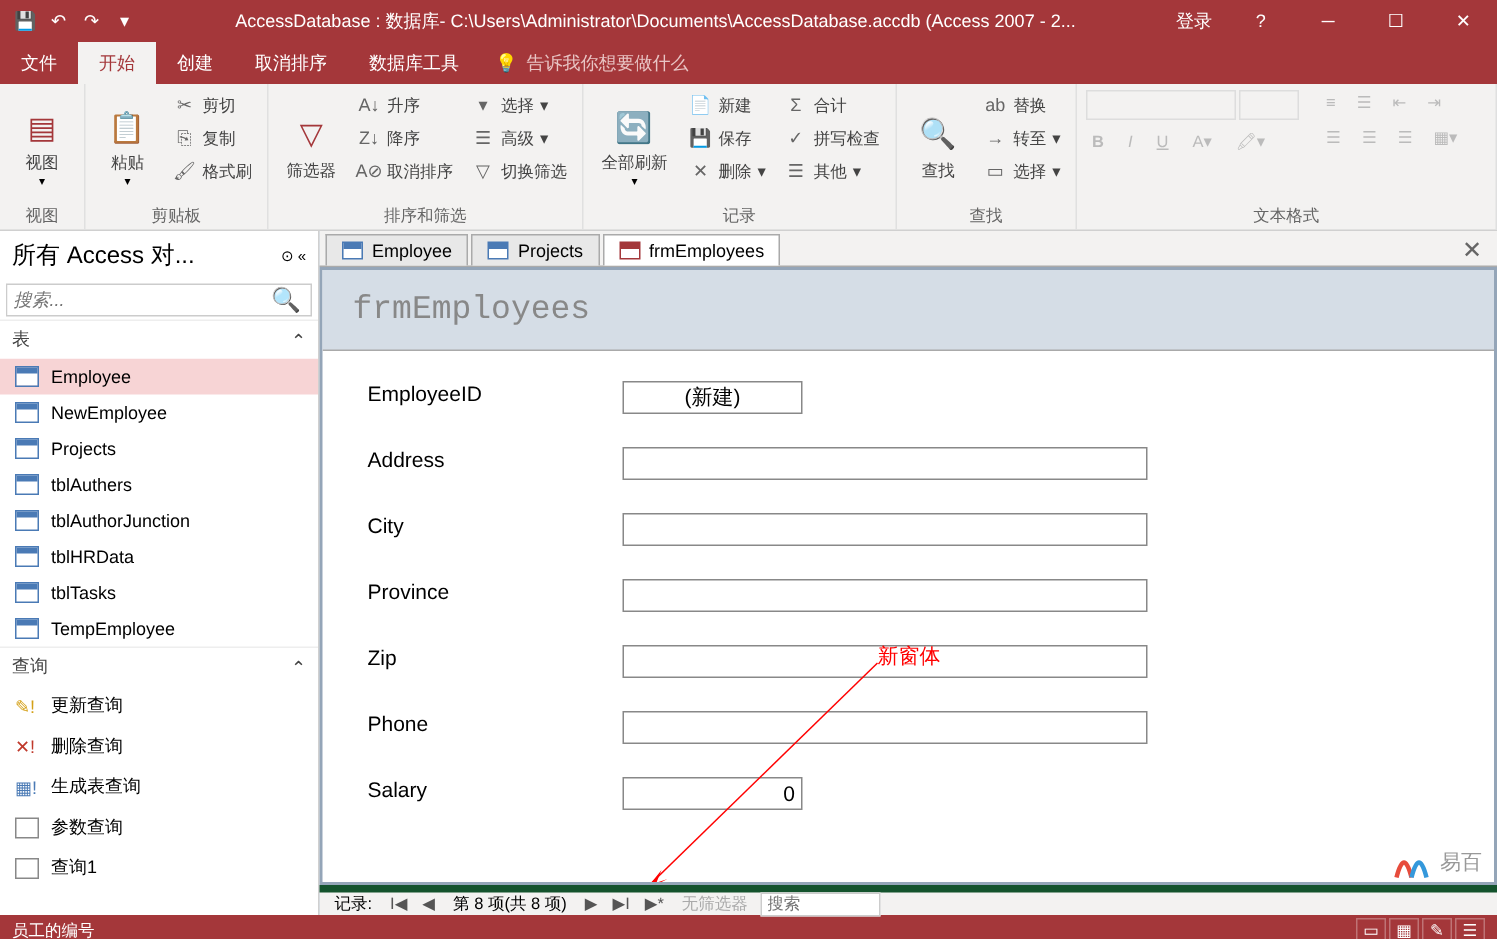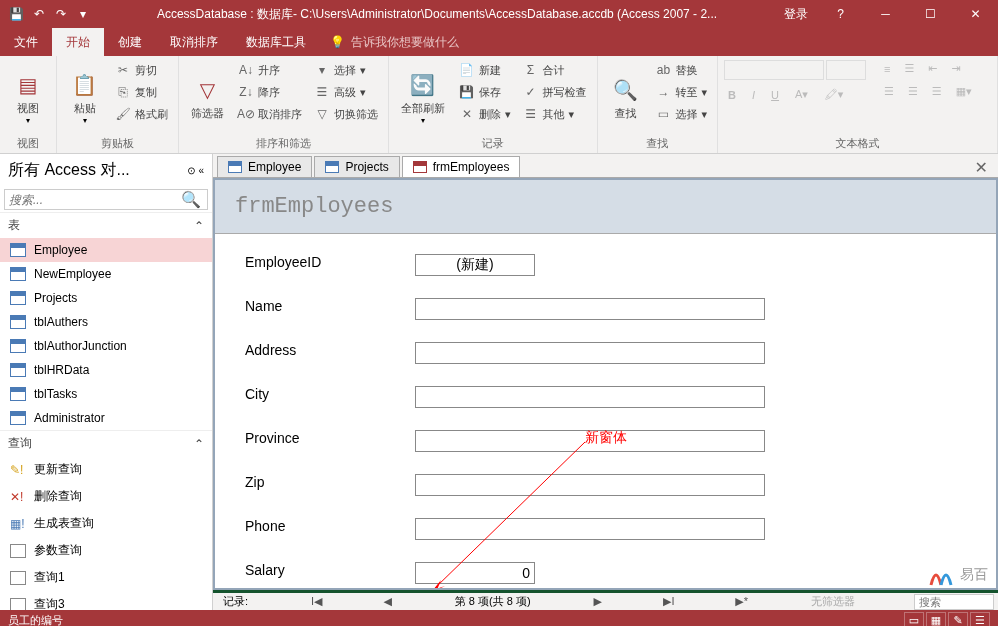--- a/index.html
+++ b/index.html
@@ -59,21 +59,21 @@
 .form-header { background: #d5dde6; padding: 14px 20px; font-family: "Courier New", monospace; font-size: 22px; color: #888; border-bottom: 1px solid #aaa; }
 .form-body { padding: 20px 30px; font-family: "Courier New", monospace; font-size: 14px; }
 .form-row { display: flex; margin-bottom: 22px; }
 .form-row .flabel { width: 170px; }
 .form-row .finput { width: 350px; border: 1px solid #888; height: 22px; padding: 0 4px; display: flex; align-items: center; }
 .form-row .finput.short { width: 120px; text-align: right; justify-content: flex-end; }
 .form-row .finput.new { justify-content: center; background: #fff; }
 
 .annotation { position: absolute; color: #ff0000; font-size: 14px; }
 
-.record-nav { height: 20px; background: #f3f2f1; border-top: 3px solid #14532d; display: flex; align-items: center; font-size: 11px; padding: 0 4px; gap: 2px; justify-content: space-between; }
+.record-nav { height: 20px; background: #f3f2f1; border-top: 5px solid #14532d; display: flex; align-items: center; font-size: 11px; padding: 0 4px; gap: 2px; }
 .record-nav .rn-btn { padding: 0 4px; cursor: pointer; color: #555; }
 .record-nav .rn-text { padding: 0 6px; }
 .record-nav input { border: 1px solid #ccc; padding: 1px 4px; font-size: 11px; width: 80px; }
 
 .status-bar { height: 20px; background: #a4373a; color: #fff; font-size: 11px; display: flex; align-items: center; padding: 0 8px; }
 .status-bar .views { margin-left: auto; display: flex; gap: 2px; }
 .status-bar .views span { width: 20px; height: 16px; border: 1px solid rgba(255,255,255,0.3); display: flex; align-items: center; justify-content: center; cursor: pointer; }
 
 .watermark { position: absolute; right: 10px; bottom: 36px; font-size: 14px; color: #999; display: flex; align-items: center; gap: 4px; }
 .watermark .logo { width: 30px; height: 30px; position: relative; }
@@ -308,21 +308,21 @@
       <div class="nav-item">
           <span class="icon table-icon"></span>
           <span>tblHRData</span>
         </div>
       <div class="nav-item">
           <span class="icon table-icon"></span>
           <span>tblTasks</span>
         </div>
       <div class="nav-item">
           <span class="icon table-icon"></span>
-          <span>Administrator</span>
+          <span>TempEmployee</span>
         </div>
       <div class="nav-section">
         <span>查询</span>
         <span>⌃</span>
       </div>
       <div class="nav-item">
           <span class="icon" style="color:#d4a017;">✎!</span>
           <span>更新查询</span>
         </div>
       <div class="nav-item">
@@ -334,24 +334,20 @@
           <span>生成表查询</span>
         </div>
       <div class="nav-item">
           <span class="icon query-icon"></span>
           <span>参数查询</span>
         </div>
       <div class="nav-item">
           <span class="icon query-icon"></span>
           <span>查询1</span>
         </div>
-      <div class="nav-item">
-          <span class="icon query-icon"></span>
-          <span>查询3</span>
-        </div>
     </div>
   </div>
 
   <div class="doc-area">
     <div class="doc-tabs">
       <div class="doc-tab">
           <span class="icon table-icon"></span>
           <span>Employee</span>
         </div>
       <div class="doc-tab">
@@ -364,24 +360,20 @@
         </div>
       <span class="close-x">✕</span>
     </div>
 
     <div class="form-view">
       <div class="form-header">frmEmployees</div>
       <div class="form-body">
         <div class="form-row">
           <div class="flabel">EmployeeID</div>
           <div class="finput short new">(新建)</div>
-        </div>
-        <div class="form-row">
-          <div class="flabel">Name</div>
-          <div class="finput"></div>
         </div>
         <div class="form-row">
           <div class="flabel">Address</div>
           <div class="finput"></div>
         </div>
         <div class="form-row">
           <div class="flabel">City</div>
           <div class="finput"></div>
         </div>
         <div class="form-row">

